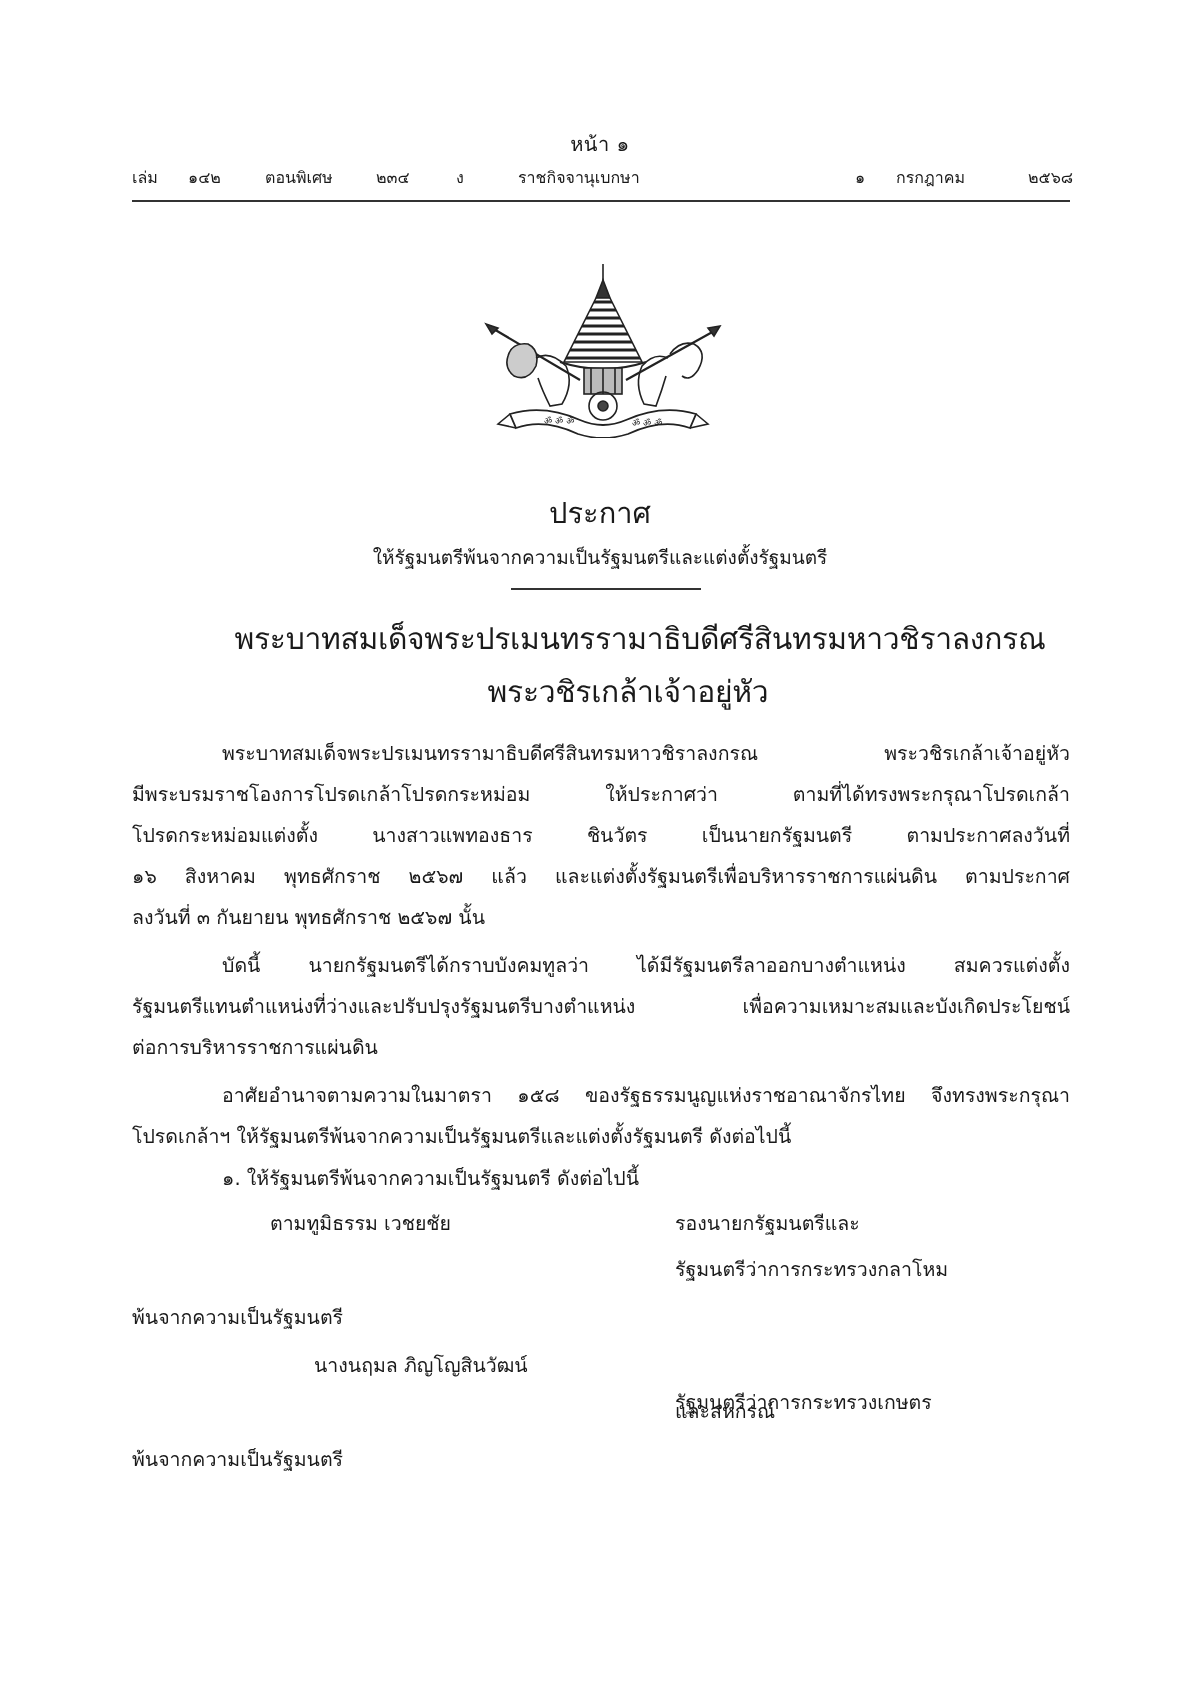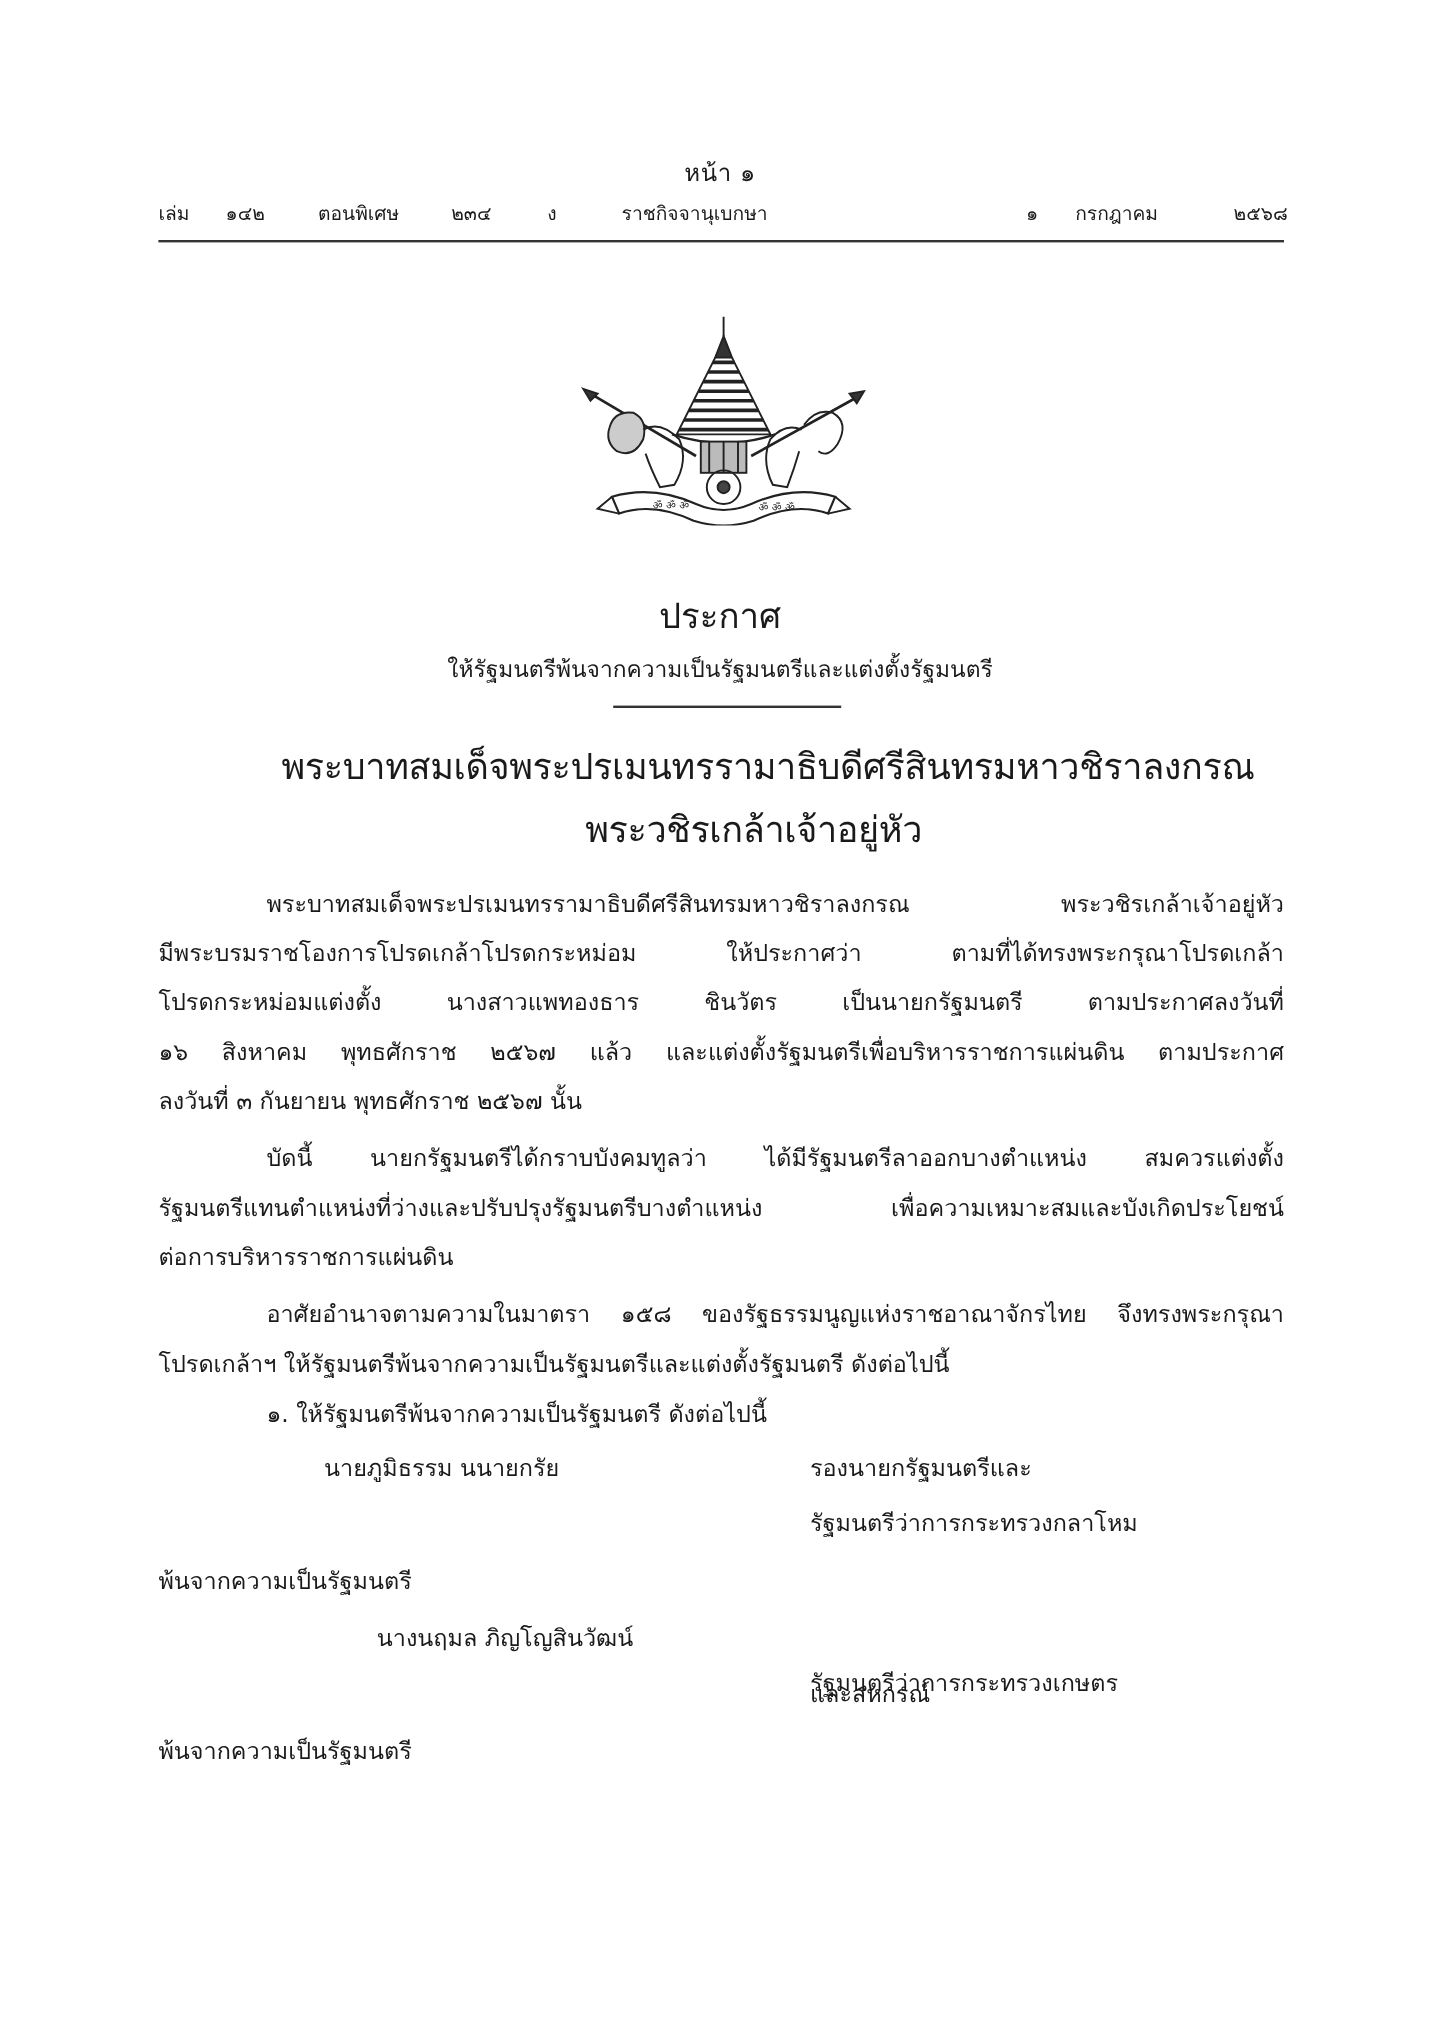--- a/index.html
+++ b/index.html
@@ -156,21 +156,21 @@
 
   <div class="abs body-line justify" style="top:950px; left:222px; width:848px;">บัดนี้ นายกรัฐมนตรีได้กราบบังคมทูลว่า ได้มีรัฐมนตรีลาออกบางตำแหน่ง สมควรแต่งตั้ง</div>
   <div class="abs body-line justify" style="top:991px;">รัฐมนตรีแทนตำแหน่งที่ว่างและปรับปรุงรัฐมนตรีบางตำแหน่ง เพื่อความเหมาะสมและบังเกิดประโยชน์</div>
   <div class="abs body-line" style="top:1032px; left:132px;">ต่อการบริหารราชการแผ่นดิน</div>
 
   <div class="abs body-line justify" style="top:1080px; left:222px; width:848px;">อาศัยอำนาจตามความในมาตรา ๑๕๘ ของรัฐธรรมนูญแห่งราชอาณาจักรไทย จึงทรงพระกรุณา</div>
   <div class="abs body-line" style="top:1121px; left:132px;">โปรดเกล้าฯ ให้รัฐมนตรีพ้นจากความเป็นรัฐมนตรีและแต่งตั้งรัฐมนตรี ดังต่อไปนี้</div>
 
   <div class="abs body-line" style="top:1163px; left:222px;">๑. ให้รัฐมนตรีพ้นจากความเป็นรัฐมนตรี ดังต่อไปนี้</div>
 
-  <div class="abs body-line" style="top:1208px; left:270px;">นายภูมิธรรม นนายกรัย</div>
+  <div class="abs body-line" style="top:1208px; left:270px;">ตามทูมิธรรม เวชยชัย</div>
   <div class="abs body-line" style="top:1208px; left:675px;">รองนายกรัฐมนตรีและ</div>
   <div class="abs body-line" style="top:1254px; left:675px;">รัฐมนตรีว่าการกระทรวงกลาโหม</div>
   <div class="abs body-line" style="top:1302px; left:132px;">พ้นจากความเป็นรัฐมนตรี</div>
 
   <div class="abs body-line" style="top:1350px; left:270px;margin-left:44px;">นางนฤมล ภิญโญสินวัฒน์</div>
   <div class="abs body-line" style="top:1350px; left:675px;margin-top:37px;">รัฐมนตรีว่าการกระทรวงเกษตร</div>
   <div class="abs body-line" style="top:1396px; left:675px;">และสหกรณ์</div>
   <div class="abs body-line" style="top:1444px; left:132px;">พ้นจากความเป็นรัฐมนตรี</div>
 
 </div>

